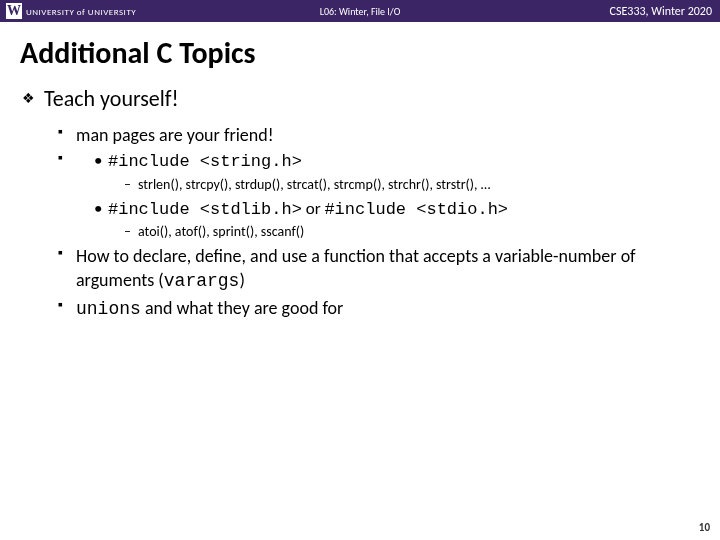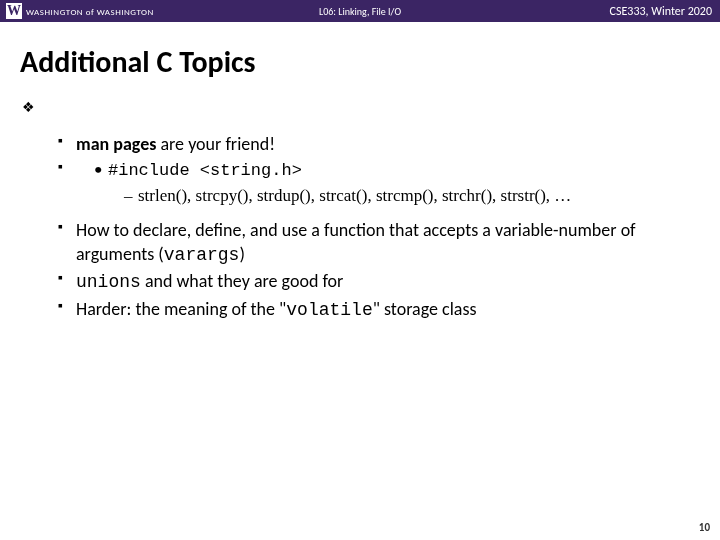--- a/index.html
+++ b/index.html
@@ -47,21 +47,21 @@
     left: 50%;
     transform: translateX(-50%);
     font-size: 10px;
   }
   .header-right {
     margin-left: auto;
     padding-right: 8px;
     font-size: 12px;
   }
   .content {
-    padding: 15px 20px 0 20px;
+    padding: 6px 20px 0 20px;
   }
   h1 {
     font-size: 30px;
     font-weight: bold;
     margin: 6px 0 14px 0;
   }
   .lvl1 {
     display: flex;
     align-items: flex-start;
     font-size: 22px;
@@ -88,21 +88,21 @@
   ul.lvl2 > li::before {
     content: "▪";
     position: absolute;
     left: 0;
     top: 0;
     font-size: 14px;
   }
   ul.lvl3 {
     list-style: none;
     padding: 0;
-    margin: 2px 0 10px 18px;
+    margin: 2px 0 2px 18px;
   }
   ul.lvl3 > li {
     position: relative;
     padding-left: 14px;
     font-size: 17px;
     line-height: 1.4;
     margin-bottom: 1px;
   }
   ul.lvl3 > li::before {
     content: "•";
@@ -111,81 +111,84 @@
     top: 0;
   }
   ul.lvl4 {
     list-style: none;
     padding: 0;
     margin: 1px 0 2px 16px;
   }
   ul.lvl4 > li {
     position: relative;
     padding-left: 14px;
-    font-size: 17px;
+    font-size: 14px;
     line-height: 1.4;
-    font-family: Liberation Serif, serif;
   }
   ul.lvl4 > li::before {
     content: "–";
     position: absolute;
     left: 0;
     top: 0;
   }
   .code {
     font-family: "Courier New", monospace;
   }
-  .bold { font-weight: bold; }
+  .bold { font-weight: normal; }
   .footer-num {
     position: absolute;
     bottom: 6px;
     right: 10px;
     font-size: 11px;
     font-weight: bold;
     color: #333;
   }
 </style>
 </head>
 <body>
 
 <div class="header">
   <div class="logo">
     <span class="logo-w">W</span>
-    <span class="logo-text">WASHINGTON of WASHINGTON</span>
+    <span class="logo-text">UNIVERSITY of UNIVERSITY</span>
   </div>
-  <div class="header-center">L06: Linking, File I/O</div>
+  <div class="header-center">L06: Winter, File I/O</div>
   <div class="header-right">CSE333, Winter 2020</div>
 </div>
 
 <div class="content">
   <h1>Additional C Topics</h1>
 
   <div class="lvl1">
     <span class="bullet">❖</span>
+    <span>Teach yourself!</span>
   </div>
 
   <ul class="lvl2">
     <li>
       <span class="bold">man pages</span><span> are your friend!</span>
     </li>
     <li>
       <ul class="lvl3">
         <li>
           <span class="code">#include &lt;string.h&gt;</span>
           <ul class="lvl4">
             <li>strlen(), strcpy(), strdup(), strcat(), strcmp(), strchr(), strstr(), …</li>
           </ul>
         </li>
+        <li>
+          <span class="code">#include &lt;stdlib.h&gt;</span><span> or </span><span class="code">#include &lt;stdio.h&gt;</span>
+          <ul class="lvl4">
+            <li>atoi(), atof(), sprint(), sscanf()</li>
+          </ul>
+        </li>
       </ul>
     </li>
     <li>
       <span>How to declare, define, and use a function that accepts a variable-number of arguments (</span><span class="code">varargs</span><span>)</span>
     </li>
     <li>
       <span class="code">unions</span><span> and what they are good for</span>
     </li>
-    <li>
-      <span>Harder: the meaning of the "</span><span class="code">volatile</span><span>" storage class</span>
-    </li>
   </ul>
 </div>
 
 <div class="footer-num">10</div>
 
 </body></html>

